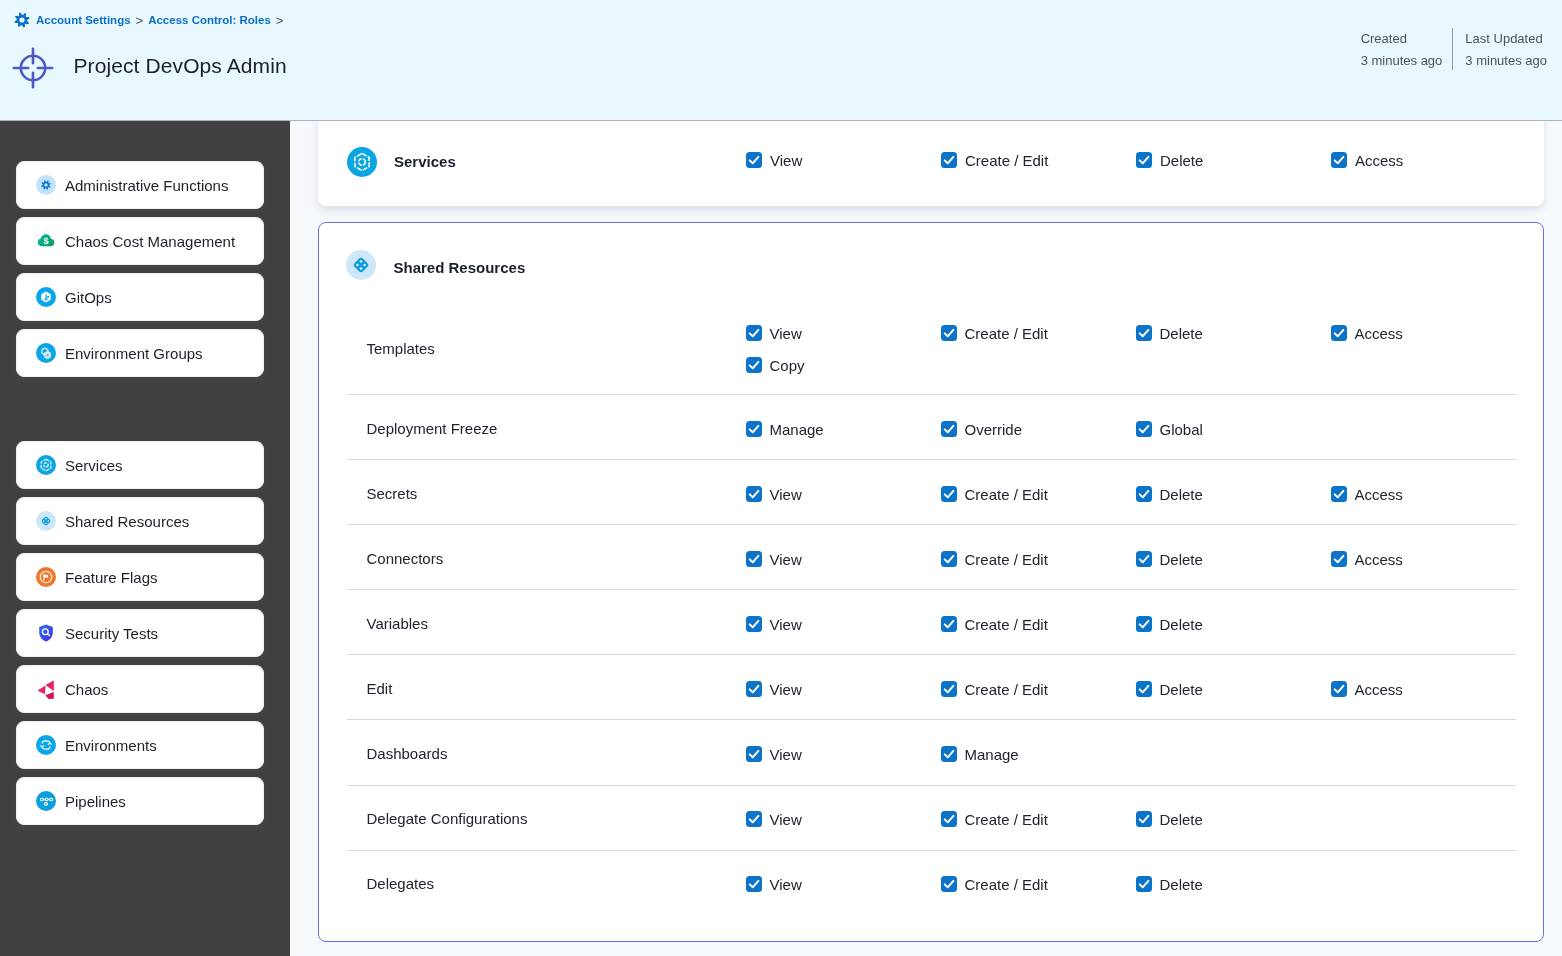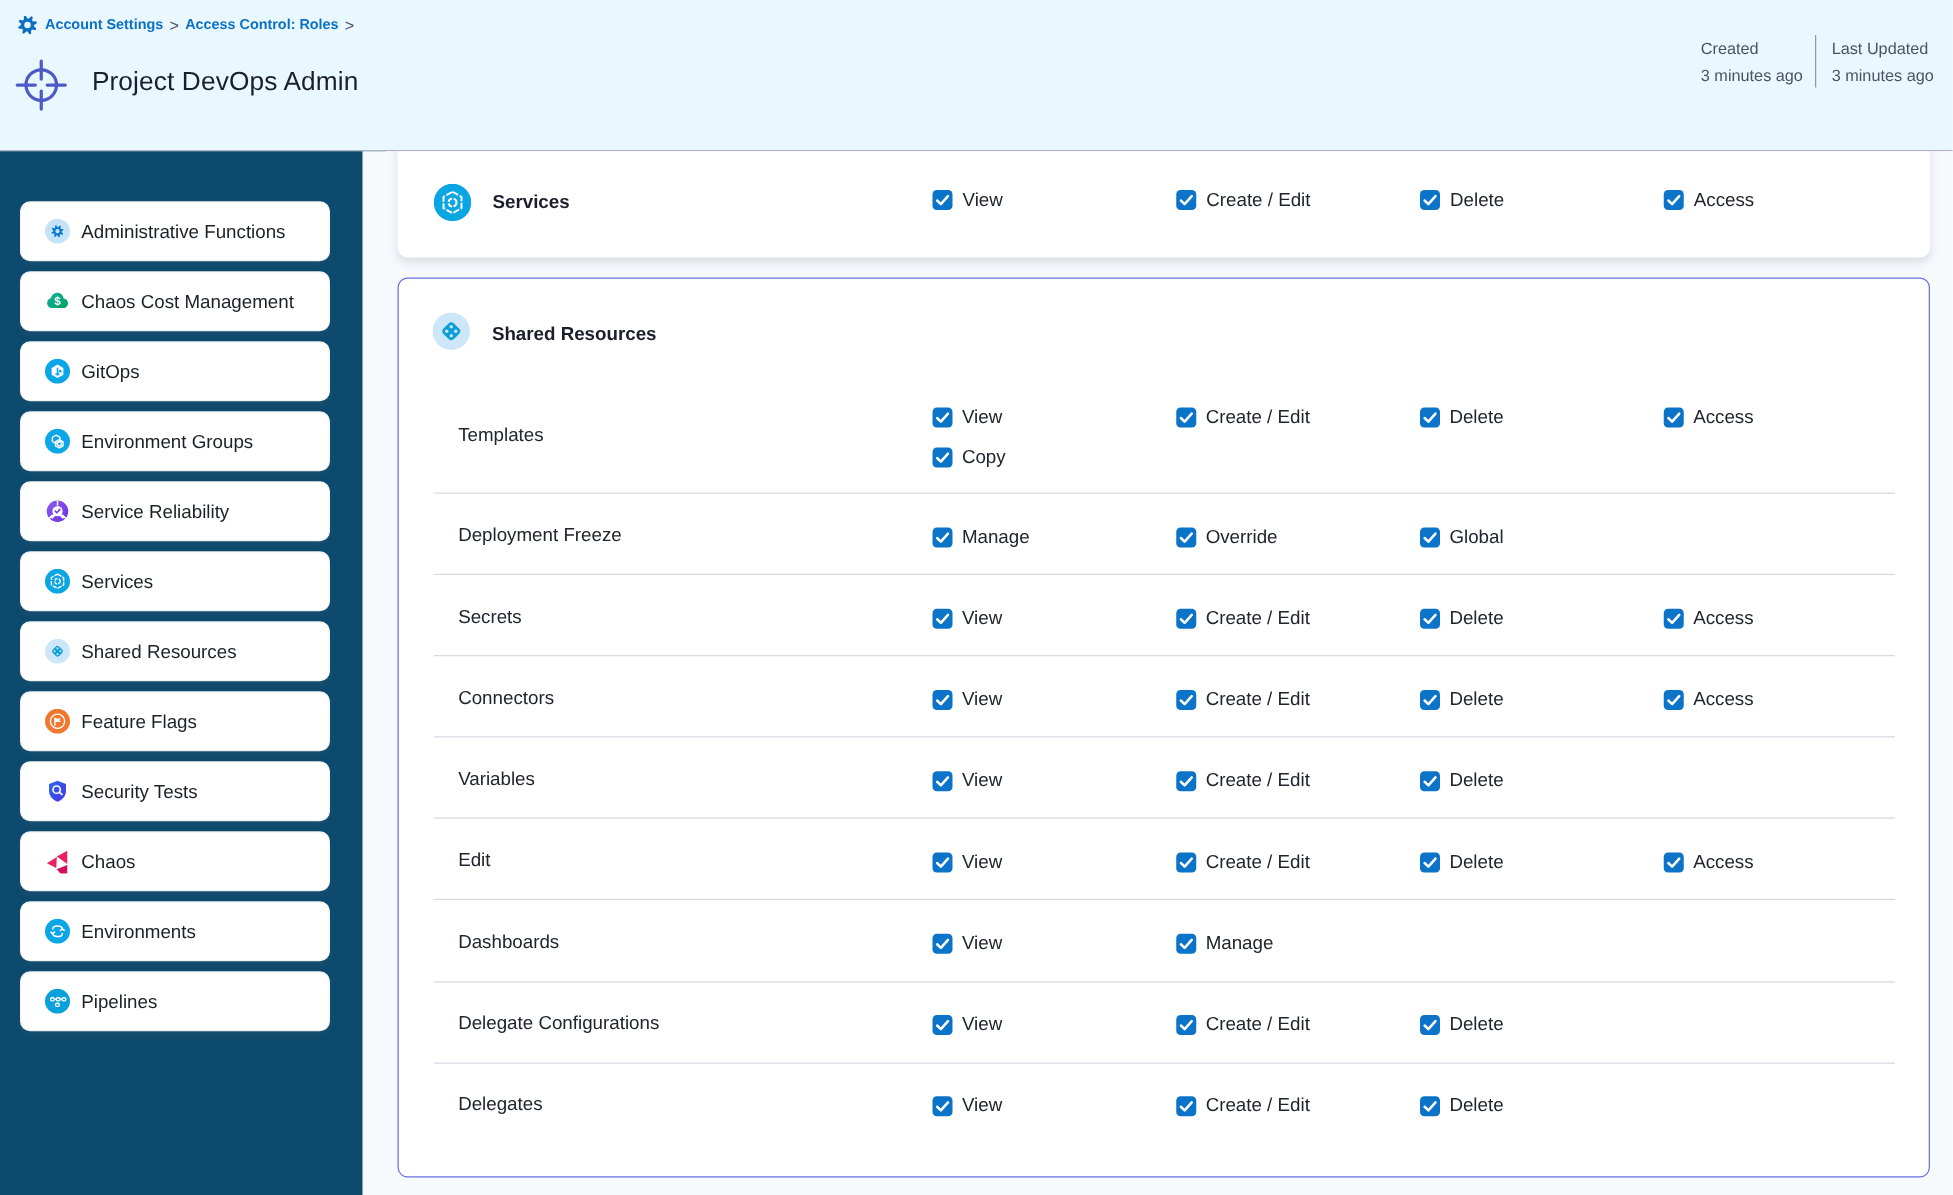--- a/index.html
+++ b/index.html
@@ -6,31 +6,31 @@
 html,body { width:1562px; height:956px; overflow:hidden; font-family:"Liberation Sans",sans-serif; background:#f7fafd; }
 #header { position:absolute; left:0; top:0; width:1562px; height:121px; background:#e9f8fe; border-bottom:1px solid #b0b1c3; }
 #bc { position:absolute; left:14px; top:12px; height:16px; font-size:11.5px; font-weight:700; color:#0b6fc6; display:flex; align-items:center; }
 #bc svg { margin-right:6px; }
 #bc .sep { color:#4f5162; font-weight:400; margin:0 5px; font-size:13px; }
 #cross { position:absolute; left:12px; top:47px; }
 #title { position:absolute; left:73.5px; top:54px; font-size:21px; color:#1b1e2c; letter-spacing:0.1px; }
 #meta { position:absolute; right:15px; top:28px; display:flex; }
 #meta .col { font-size:13px; color:#4d5263; line-height:22px; }
 #meta .vdiv { width:1px; background:#9496ad; margin:0 12px 0 10px; height:42px; }
-#sidebar { position:absolute; left:0; top:121px; width:309px; height:835px; background:#0c4a6e; border-right:1px solid #a7a9ba; }
+#sidebar { position:absolute; left:0; top:121px; width:309px; height:835px; background:#404040; border-right:1px solid #a7a9ba; }
 .scard { position:absolute; left:16px; width:248px; height:48px; background:#fff; border:1px solid #f0f1f5; border-radius:8px; box-shadow:0 3px 7px rgba(96,97,112,0.16); display:flex; align-items:center; }
 .sicon { width:20px; height:20px; margin-left:19px; display:inline-flex; }
 .sicon svg { display:block; }
 .slabel { margin-left:9px; font-size:15px; color:#1e2029; }
 #main { position:absolute; left:290px; top:121px; width:1272px; height:835px; background:#f7fafd; overflow:hidden; }
 #svccard { position:absolute; left:28px; top:-12px; width:1226px; height:97px; background:#fff; border-radius:8px; box-shadow:0 4px 8px rgba(96,97,112,0.18); }
 #sharedcard { position:absolute; left:28px; top:101px; width:1226px; height:720px; background:#fff; border:1.5px solid #6b70e0; border-radius:8px; }
 .cicon { position:absolute; width:30px; height:30px; }
 .chead { position:absolute; font-size:15px; font-weight:700; color:#1b1e2c; }
-.cb { position:absolute; height:17px; display:flex; align-items:center; }
+.cb { position:absolute; height:17px; display:flex; }
 .cb .box { width:16px; height:16px; background:#0b74c9; border-radius:3.5px; display:inline-flex; }
 .cb .box svg { display:block; }
 .cb .cl { margin-left:8px; font-size:15px; color:#22242e; }
 .rl { position:absolute; font-size:15px; color:#22242e; line-height:20px; }
 .hr { position:absolute; left:29px; width:1169px; height:1px; background:#d8dae3; }
 </style>
 </head>
 <body>
 <div id="header">
   <div id="bc">
@@ -105,38 +105,20 @@
         <svg width="20" height="20" viewBox="0 0 20 20">
           <circle cx="10" cy="10" r="10" fill="#0aa6e8"></circle>
           <g fill="none" stroke="#fff" stroke-width="1.1" stroke-linejoin="round">
             <path d="M8.9 5.1 L11.9 6.8 V10.2 L8.9 11.9 L5.9 10.2 V6.8 Z"></path>
             <path d="M11.4 8.6 L14.4 10.3 V13.7 L11.4 15.4 L8.4 13.7 V10.3 Z"></path>
             <circle cx="11.5" cy="11.9" r="1.7"></circle>
           </g>
         </svg>
       </span>
       <span class="slabel">Environment Groups</span>
-    </div>
-<div class="scard" style="top:264px">
-      <span class="sicon">
-        <svg width="20" height="20" viewBox="0 0 20 20">
-          <defs>
-            <linearGradient id="g_sre" x1="0" y1="0" x2="1" y2="1">
-              <stop offset="0" stop-color="#8d55f0"></stop>
-              <stop offset="1" stop-color="#6e35de"></stop>
-            </linearGradient>
-          </defs>
-          <circle cx="10" cy="10" r="8.6" fill="url(#g_sre)"></circle>
-          <path d="M10 1.4 V5.4 M3.3 15.8 L6.2 12.9 M16.7 15.8 L13.8 12.9" stroke="#fff" stroke-width="1.2"></path>
-          <circle cx="10" cy="9.9" r="4.1" fill="#fff"></circle>
-          <path d="M5 15.4 C6.7 13.2 8.3 12.3 10 12.3 C11.7 12.3 13.3 13.2 15 15.4" fill="none" stroke="#fff" stroke-width="2"></path>
-          <path d="M8.2 9.9 L9.5 11.2 L11.9 8.5" fill="none" stroke="#7b41e6" stroke-width="1.35" stroke-linecap="round" stroke-linejoin="round"></path>
-        </svg>
-      </span>
-      <span class="slabel">Service Reliability</span>
     </div>
 <div class="scard" style="top:320px">
       <span class="sicon">
         <svg width="20" height="20" viewBox="0 0 20 20">
           <circle cx="10" cy="10" r="10" fill="#0aa5e3"></circle>
           <g fill="none" stroke="#fff">
             <path d="M10 4.3 L14.9 7.1 V13 L10 15.8 L5.1 13 V7.1 Z" stroke-width="1.15" stroke-dasharray="3.6 0.9" stroke-linejoin="round"></path>
             <circle cx="10" cy="10" r="2.2" stroke-width="1.15" stroke-dasharray="2.8 0.9"></circle>
           </g>
         </svg>

